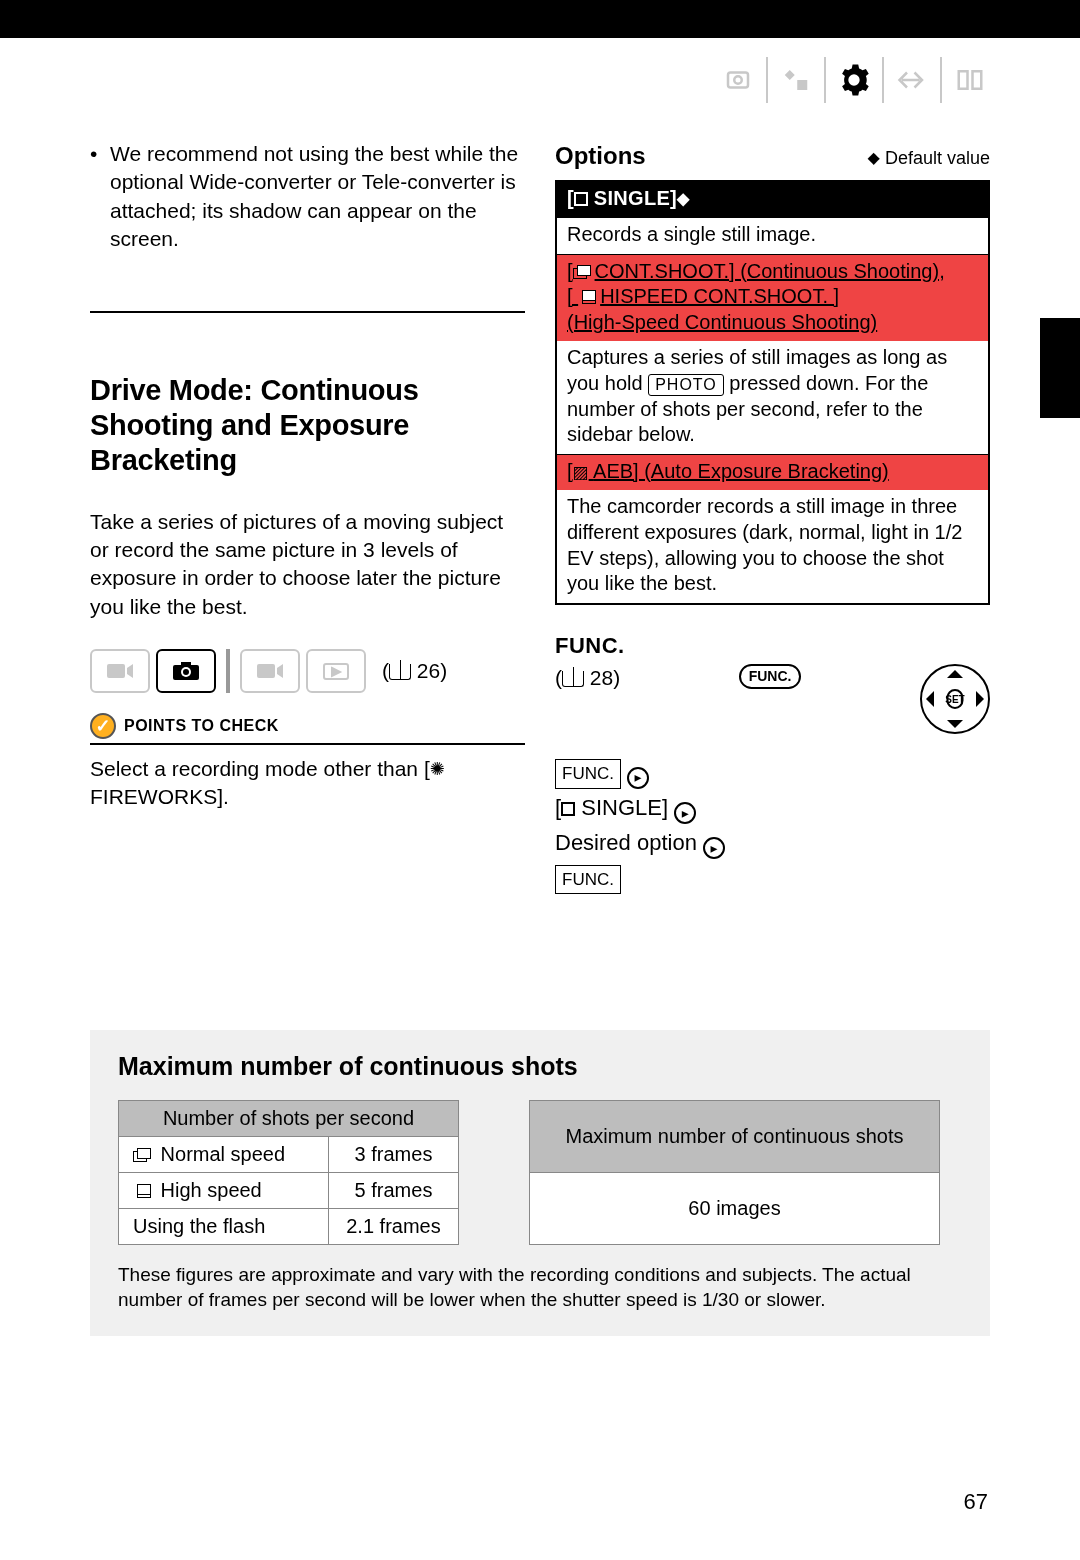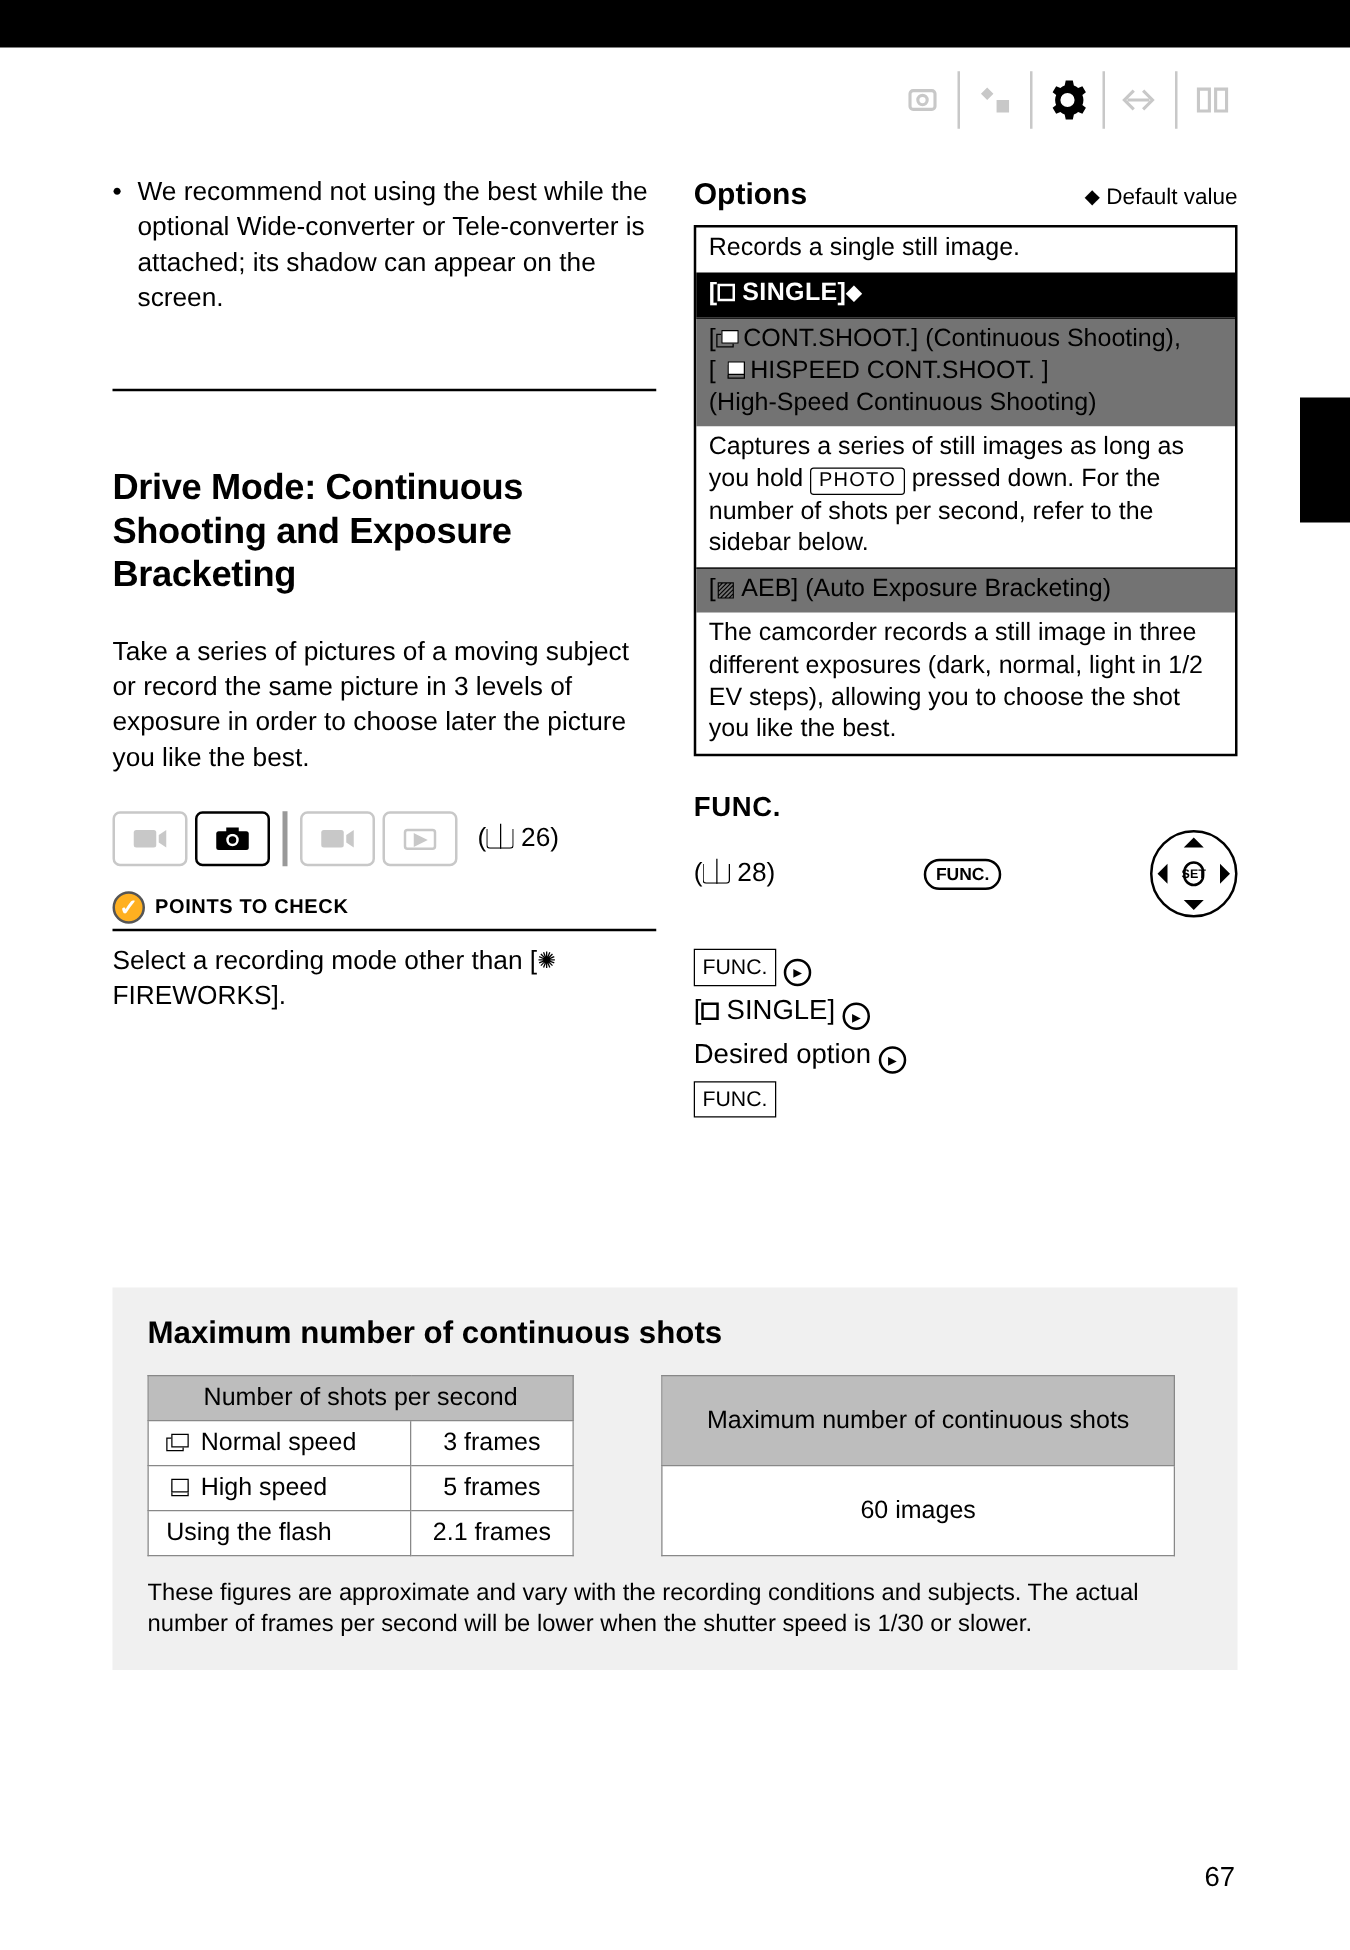--- a/index.html
+++ b/index.html
@@ -174,21 +174,22 @@
   .opt-head {
     background: #000;
     color: #fff;
     font-weight: bold;
     font-family: "Arial Narrow", Arial, sans-serif;
     font-stretch: condensed;
     font-size: 20px;
     letter-spacing: 0.3px;
   }
   .opt-sub {
-    background: #737373;
+    background: #ef4444;
+    text-decoration: underline;
   }
   .opt-border-top { border-top: 1.5px solid #000; }
   .photo-box {
     display: inline-block;
     border: 1.5px solid #000;
     border-radius: 3px;
     padding: 0 6px;
     font-size: 16px;
     letter-spacing: 1px;
   }
@@ -203,21 +204,21 @@
   .func-heading {
     font-family: "Arial Narrow", Arial, sans-serif;
     font-stretch: condensed;
     font-weight: bold;
     font-size: 22px;
     margin-top: 26px;
     letter-spacing: 0.5px;
   }
   .func-row {
     display: flex;
-    align-items: center;
+    align-items: flex-start;
     justify-content: space-between;
     margin-top: 4px;
     gap: 30px;
   }
   .func-oval {
     display: inline-flex;
     align-items: center;
     justify-content: center;
     border: 2px solid #000;
     border-radius: 14px;
@@ -438,22 +439,22 @@
       </p>
     </div>
 
     <div class="col">
       <div class="options-header">
         <span class="options-title">Options</span>
         <span class="default-note"><span class="diamond">◆</span> <span>Default value</span></span>
       </div>
 
       <div class="options-box">
+        <div class="opt-row opt-head">[<span class="small-square"></span> <span>SINGLE]</span><span class="diamond" style="color:#fff">◆</span></div>
         <div class="opt-row">Records a single still image.</div>
-        <div class="opt-row opt-head">[<span class="small-square"></span> <span>SINGLE]</span><span class="diamond" style="color:#fff">◆</span></div>
         <div class="opt-row opt-sub opt-border-top">
           [<span class="burst-icon"></span><span>CONT.SHOOT.] (Continuous Shooting),</span><br>
           [ <span class="burst-icon hi"></span><span>HISPEED CONT.SHOOT. ]</span><br>
           <span>(High-Speed Continuous Shooting)</span>
         </div>
         <div class="opt-row">
           <span>Captures a series of still images as long as you hold</span>
           <span class="photo-box">PHOTO</span>
           <span>pressed down. For the number of shots per second, refer to the sidebar below.</span>
         </div>

